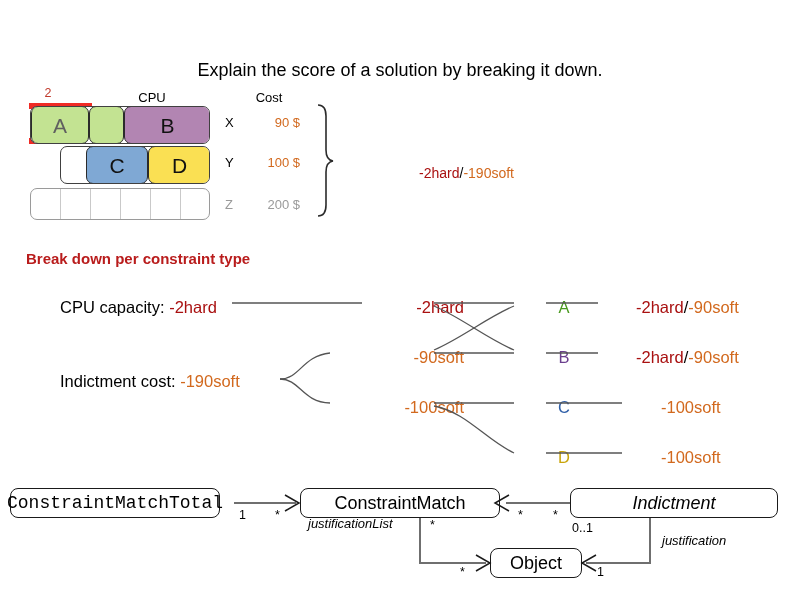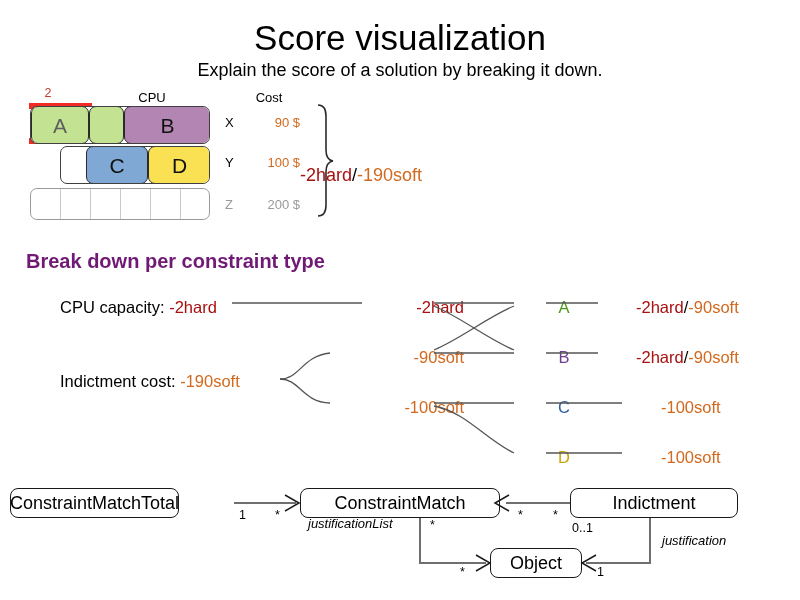--- a/index.html
+++ b/index.html
@@ -105,35 +105,35 @@
 
   
   #score-title {
     left: 330px; top: 140px; width: 170px;
     text-align: center;
     font-size: 18px;
     font-weight: bold;
     color: #000;
   }
   #score-value {
-    left: 300px; top: 165px; width: 230px;
-    text-align: left;
-    font-size: 18px;
+    left: 284px; top: 165px; width: 230px;
+    text-align: right;
+    font-size: 14px;
     white-space: nowrap;
   }
   .hard { color: #a91010; }
   .soft { color: #d2691e; }
   .sep  { color: #000; }
 
   
   .section-head {
     position: absolute;
-    font-size: 20px;
+    font-size: 15px;
     font-weight: bold;
-    color: #701a75;
+    color: #b91c1c;
     white-space: nowrap;
   }
   #head-left  { left: 26px;  top: 250px; }
   #head-right { left: 520px; top: 250px; }
 
   
   .node {
     position: absolute;
     font-size: 16.5px;
     white-space: nowrap;
@@ -173,21 +173,20 @@
     position: absolute; left: 0; top: 0;
     width: 800px; height: 600px;
     pointer-events: none;
   }
 </style>
 </head>
 <body>
 
 <div id="stage">
 
-  <div class="abs" id="title">Score visualization</div>
   <div class="abs" id="subtitle">Explain the score of a solution by breaking it down.</div>
 
   <div>
 
     <div class="abs col-head" id="cpu-head">CPU</div>
     <div class="abs col-head" id="cost-head">Cost</div>
 
     <div class="overload-num" style="left:36px; top:86px; width:24px;">2</div>
     <div class="overload" style="left:29px; top:103px; width:63px; height:6px;"></div>
     <div class="overload" style="left:29px; top:138px; width:63px; height:6px;"></div>
@@ -254,27 +253,27 @@
 
   <div class="node" style="left:602px; top:298px;">
     <span class="hard">-2hard</span><span class="sep">/</span><span class="soft">-90soft</span>
   </div>
   <div class="node" style="left:602px; top:348px;">
     <span class="hard">-2hard</span><span class="sep">/</span><span class="soft">-90soft</span>
   </div>
   <div class="node soft" style="left:627px; top:398px;">-100soft</div>
   <div class="node soft" style="left:627px; top:448px;">-100soft</div>
 
-  <div class="uml-box" style="left:10px; top:488px; width:169px; height:30px;">
+  <div class="uml-box" style="left:10px; top:488px; width:210px; height:30px;font-family:Liberation Mono, monospace;">
     <span>ConstraintMatchTotal</span>
   </div>
   <div class="uml-box" style="left:300px; top:488px; width:200px; height:30px;">
     <span>ConstraintMatch</span>
   </div>
-  <div class="uml-box" style="left:570px; top:488px; width:168px; height:30px;">
+  <div class="uml-box" style="left:570px; top:488px; width:208px; height:30px;font-style:italic;">
     <span>Indictment</span>
   </div>
   <div class="uml-box" style="left:490px; top:548px; width:92px; height:30px;">
     <span>Object</span>
   </div>
 
   <div class="uml-label" style="left:239px; top:508px;">1</div>
   <div class="uml-label" style="left:275px; top:508px;">*</div>
   <div class="uml-label" style="left:430px; top:518px;">*</div>
   <div class="uml-label" style="left:460px; top:565px;">*</div>

